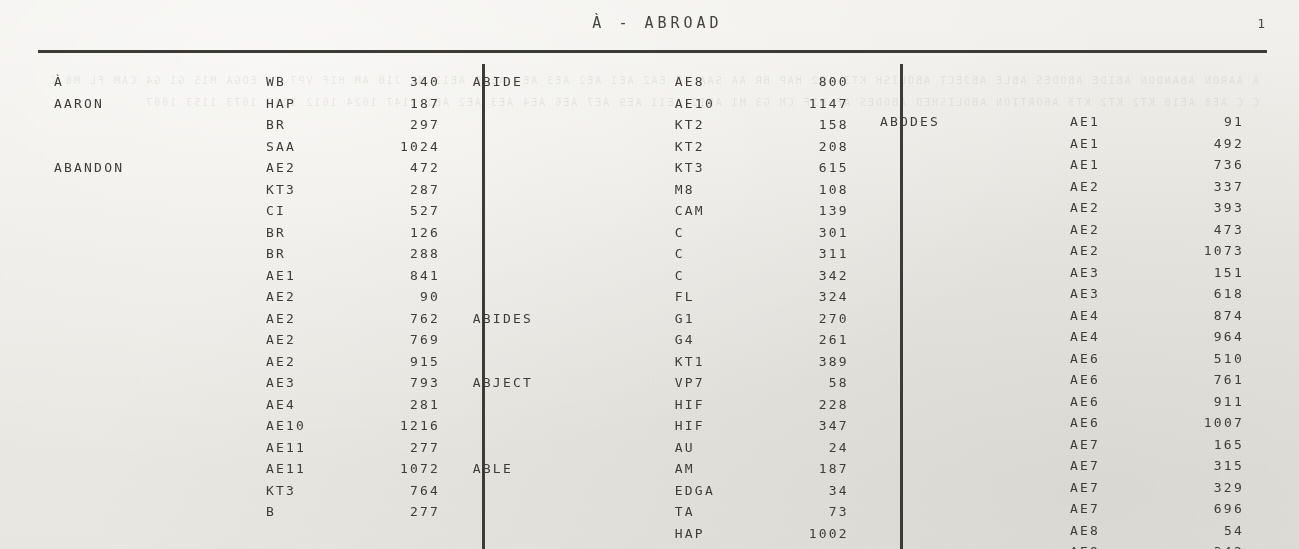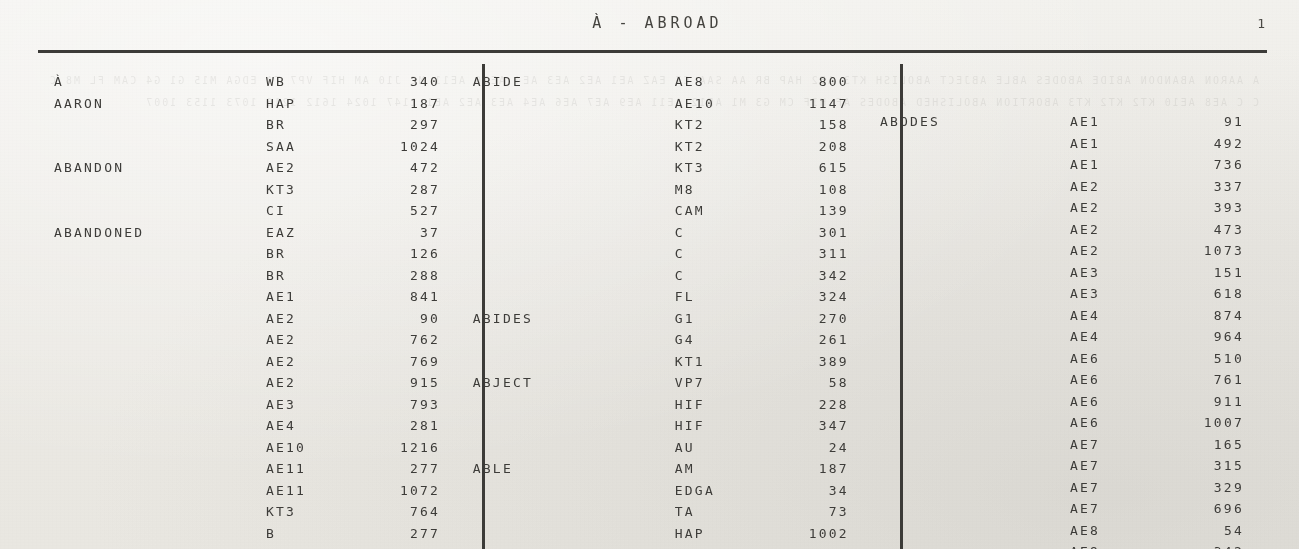--- a/index.html
+++ b/index.html
@@ -155,21 +155,20 @@
 
   <div class="columns">
     <div class="col col-1" id="col-1">
         <div class="row"><span class="headword">À</span><span class="src">WB</span><span class="num">340</span></div>
         <div class="row"><span class="headword">AARON</span><span class="src">HAP</span><span class="num">187</span></div>
         <div class="row"><span class="headword"></span><span class="src">BR</span><span class="num">297</span></div>
         <div class="row"><span class="headword"></span><span class="src">SAA</span><span class="num">1024</span></div>
         <div class="row"><span class="headword">ABANDON</span><span class="src">AE2</span><span class="num">472</span></div>
         <div class="row"><span class="headword"></span><span class="src">KT3</span><span class="num">287</span></div>
         <div class="row"><span class="headword"></span><span class="src">CI</span><span class="num">527</span></div>
-        <div class="row"><span class="headword">ABANDONED</span><span class="src">EAZ</span><span class="num">37</span></div>
         <div class="row"><span class="headword"></span><span class="src">BR</span><span class="num">126</span></div>
         <div class="row"><span class="headword"></span><span class="src">BR</span><span class="num">288</span></div>
         <div class="row"><span class="headword"></span><span class="src">AE1</span><span class="num">841</span></div>
         <div class="row"><span class="headword"></span><span class="src">AE2</span><span class="num">90</span></div>
         <div class="row"><span class="headword"></span><span class="src">AE2</span><span class="num">762</span></div>
         <div class="row"><span class="headword"></span><span class="src">AE2</span><span class="num">769</span></div>
         <div class="row"><span class="headword"></span><span class="src">AE2</span><span class="num">915</span></div>
         <div class="row"><span class="headword"></span><span class="src">AE3</span><span class="num">793</span></div>
         <div class="row"><span class="headword"></span><span class="src">AE4</span><span class="num">281</span></div>
         <div class="row"><span class="headword"></span><span class="src">AE10</span><span class="num">1216</span></div>

